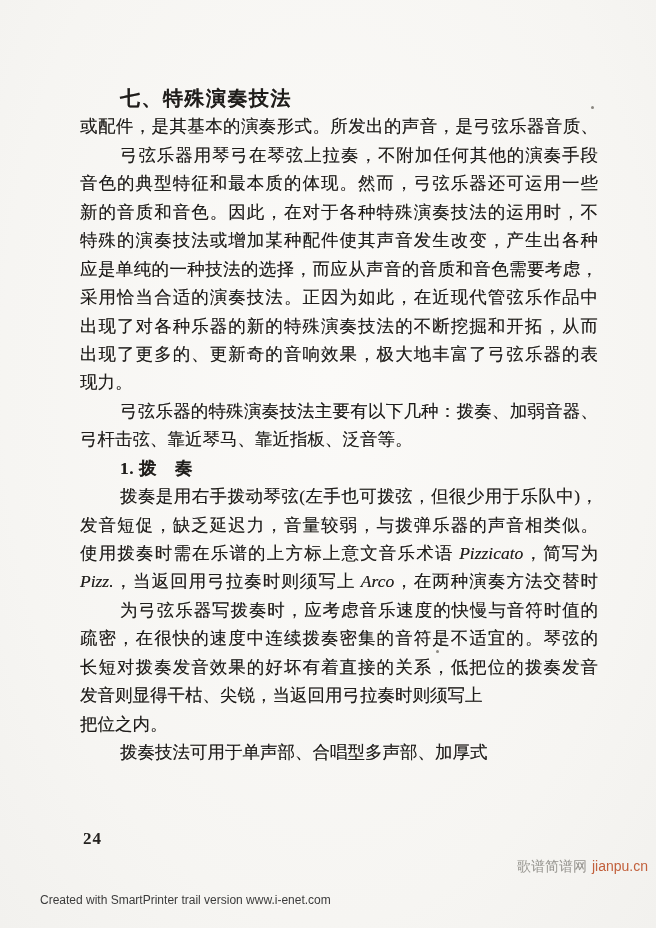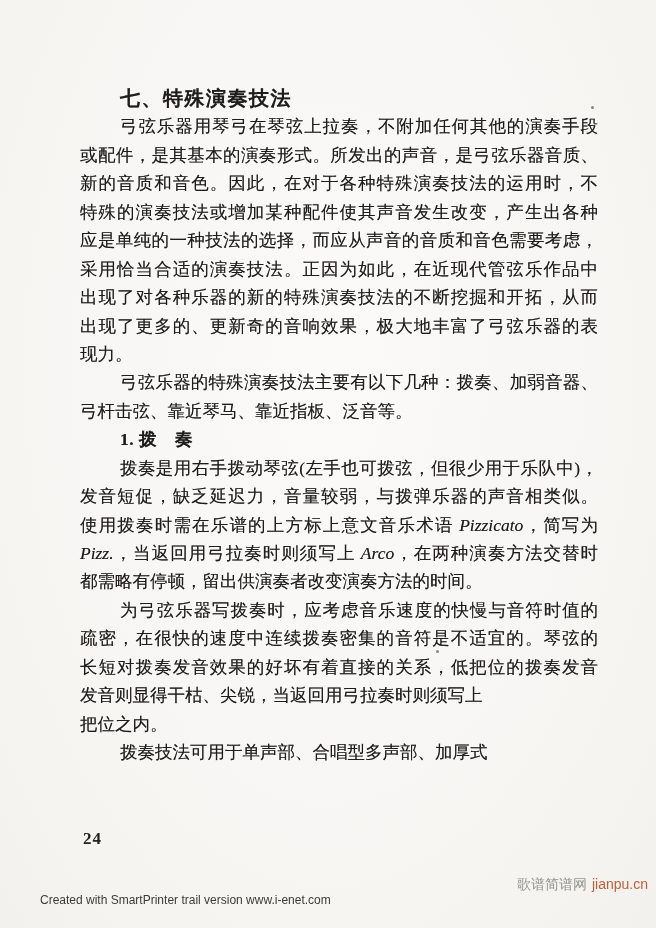--- a/index.html
+++ b/index.html
@@ -69,21 +69,21 @@
     position: absolute;
     left: 40px;
     top: 893px;
     font-family: "Liberation Sans", "DejaVu Sans", sans-serif;
     font-size: 12px;
     color: #3b3b3b;
   }
   .footer-right {
     position: absolute;
     right: 8px;
-    top: 876px;
+    top: 858px;
     font-family: "Liberation Sans", "DejaVu Sans", sans-serif;
     font-size: 14px;
     color: #95938e;
   }
   .footer-right .domain {
     color: #c2603c;
     margin-left: 5px;
   }
   .dot {
     position: absolute;
@@ -93,37 +93,37 @@
   .dot1 { left: 591px; top: 106px; width: 3px; height: 3px; }
   .dot2 { left: 436px; top: 650px; width: 3px; height: 3px; }
 </style>
 </head>
 <body>
 
 <div class="page">
 
   <div class="textcol">
     <div class="ln title">七、特殊演奏技法</div>
+    <div class="ln j">或配件，是其基本的演奏形式。所发出的声音，是弓弦乐器音质、</div>
     <div class="ln j ind">弓弦乐器用琴弓在琴弦上拉奏，不附加任何其他的演奏手段</div>
-    <div class="ln j">或配件，是其基本的演奏形式。所发出的声音，是弓弦乐器音质、</div>
+    <div class="ln j">音色的典型特征和最本质的体现。然而，弓弦乐器还可运用一些</div>
     <div class="ln j">新的音质和音色。因此，在对于各种特殊演奏技法的运用时，不</div>
     <div class="ln j">特殊的演奏技法或增加某种配件使其声音发生改变，产生出各种</div>
     <div class="ln j">应是单纯的一种技法的选择，而应从声音的音质和音色需要考虑，</div>
     <div class="ln j">采用恰当合适的演奏技法。正因为如此，在近现代管弦乐作品中</div>
     <div class="ln j">出现了对各种乐器的新的特殊演奏技法的不断挖掘和开拓，从而</div>
     <div class="ln j">出现了更多的、更新奇的音响效果，极大地丰富了弓弦乐器的表</div>
     <div class="ln">现力。</div>
     <div class="ln j ind">弓弦乐器的特殊演奏技法主要有以下几种：拨奏、加弱音器、</div>
     <div class="ln">弓杆击弦、靠近琴马、靠近指板、泛音等。</div>
     <div class="ln ind sub">1. 拨　奏</div>
     <div class="ln j ind">拨奏是用右手拨动琴弦(左手也可拨弦，但很少用于乐队中)，</div>
     <div class="ln j">发音短促，缺乏延迟力，音量较弱，与拨弹乐器的声音相类似。</div>
     <div class="ln j"><span>使用拨奏时需在乐谱的上方标上意文音乐术语 </span><span class="term">Pizzicato</span><span>，简写为</span></div>
     <div class="ln j"><span class="term">Pizz.</span><span>，当返回用弓拉奏时则须写上 </span><span class="term">Arco</span><span>，在两种演奏方法交替时</span></div>
-    <div class="ln">都需略有停顿，留出供演奏者改变演奏方法的时间。</div>
     <div class="ln j ind">为弓弦乐器写拨奏时，应考虑音乐速度的快慢与音符时值的</div>
     <div class="ln j">疏密，在很快的速度中连续拨奏密集的音符是不适宜的。琴弦的</div>
     <div class="ln j">长短对拨奏发音效果的好坏有着直接的关系，低把位的拨奏发音</div>
     <div class="ln">发音则显得干枯、尖锐，当返回用弓拉奏时则须写上</div>
     <div class="ln">把位之内。</div>
     <div class="ln ind">拨奏技法可用于单声部、合唱型多声部、加厚式</div>
   </div>
 
   <div class="pagenum">24</div>
 

